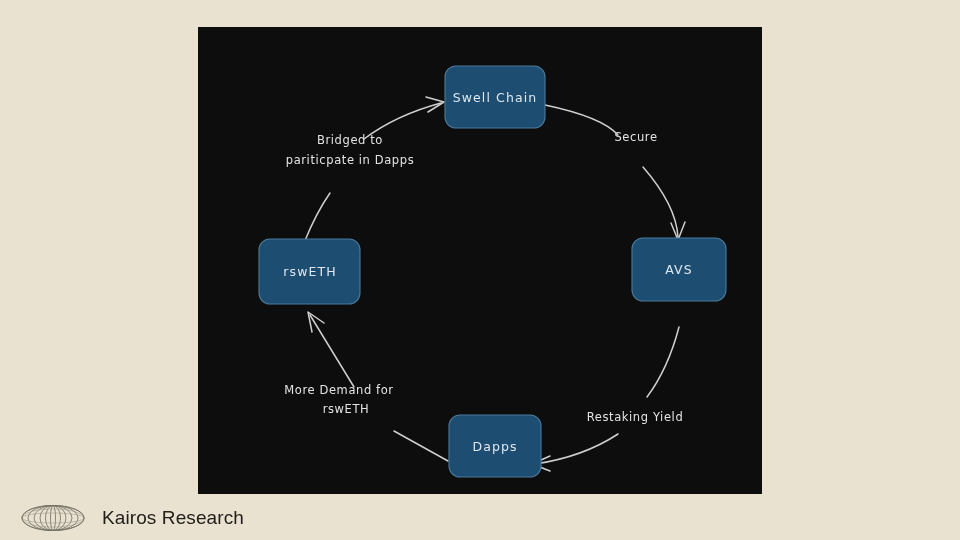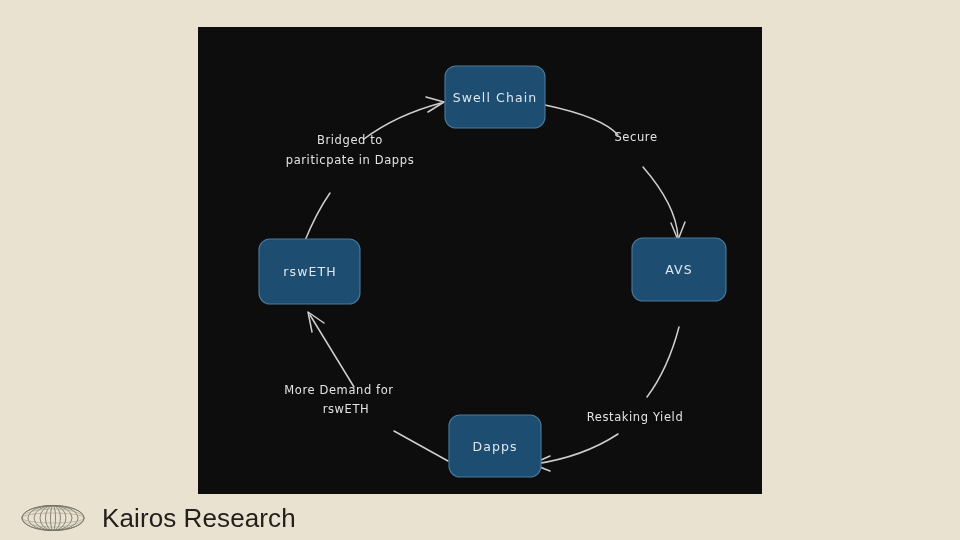--- a/index.html
+++ b/index.html
@@ -92,21 +92,21 @@
   }
   #brand-logo {
     width: 66px;
     height: 30px;
     flex: 0 0 auto;
     display: block;
   }
   #brand-name {
     margin-left: 16px;
     font-family: "Liberation Sans", sans-serif;
-    font-size: 26px;
+    font-size: 19px;
     color: #23201c;
     letter-spacing: 0.1px;
     white-space: nowrap;
   }
 </style>
 </head>
 <body>
 
 <div id="slide">
 

